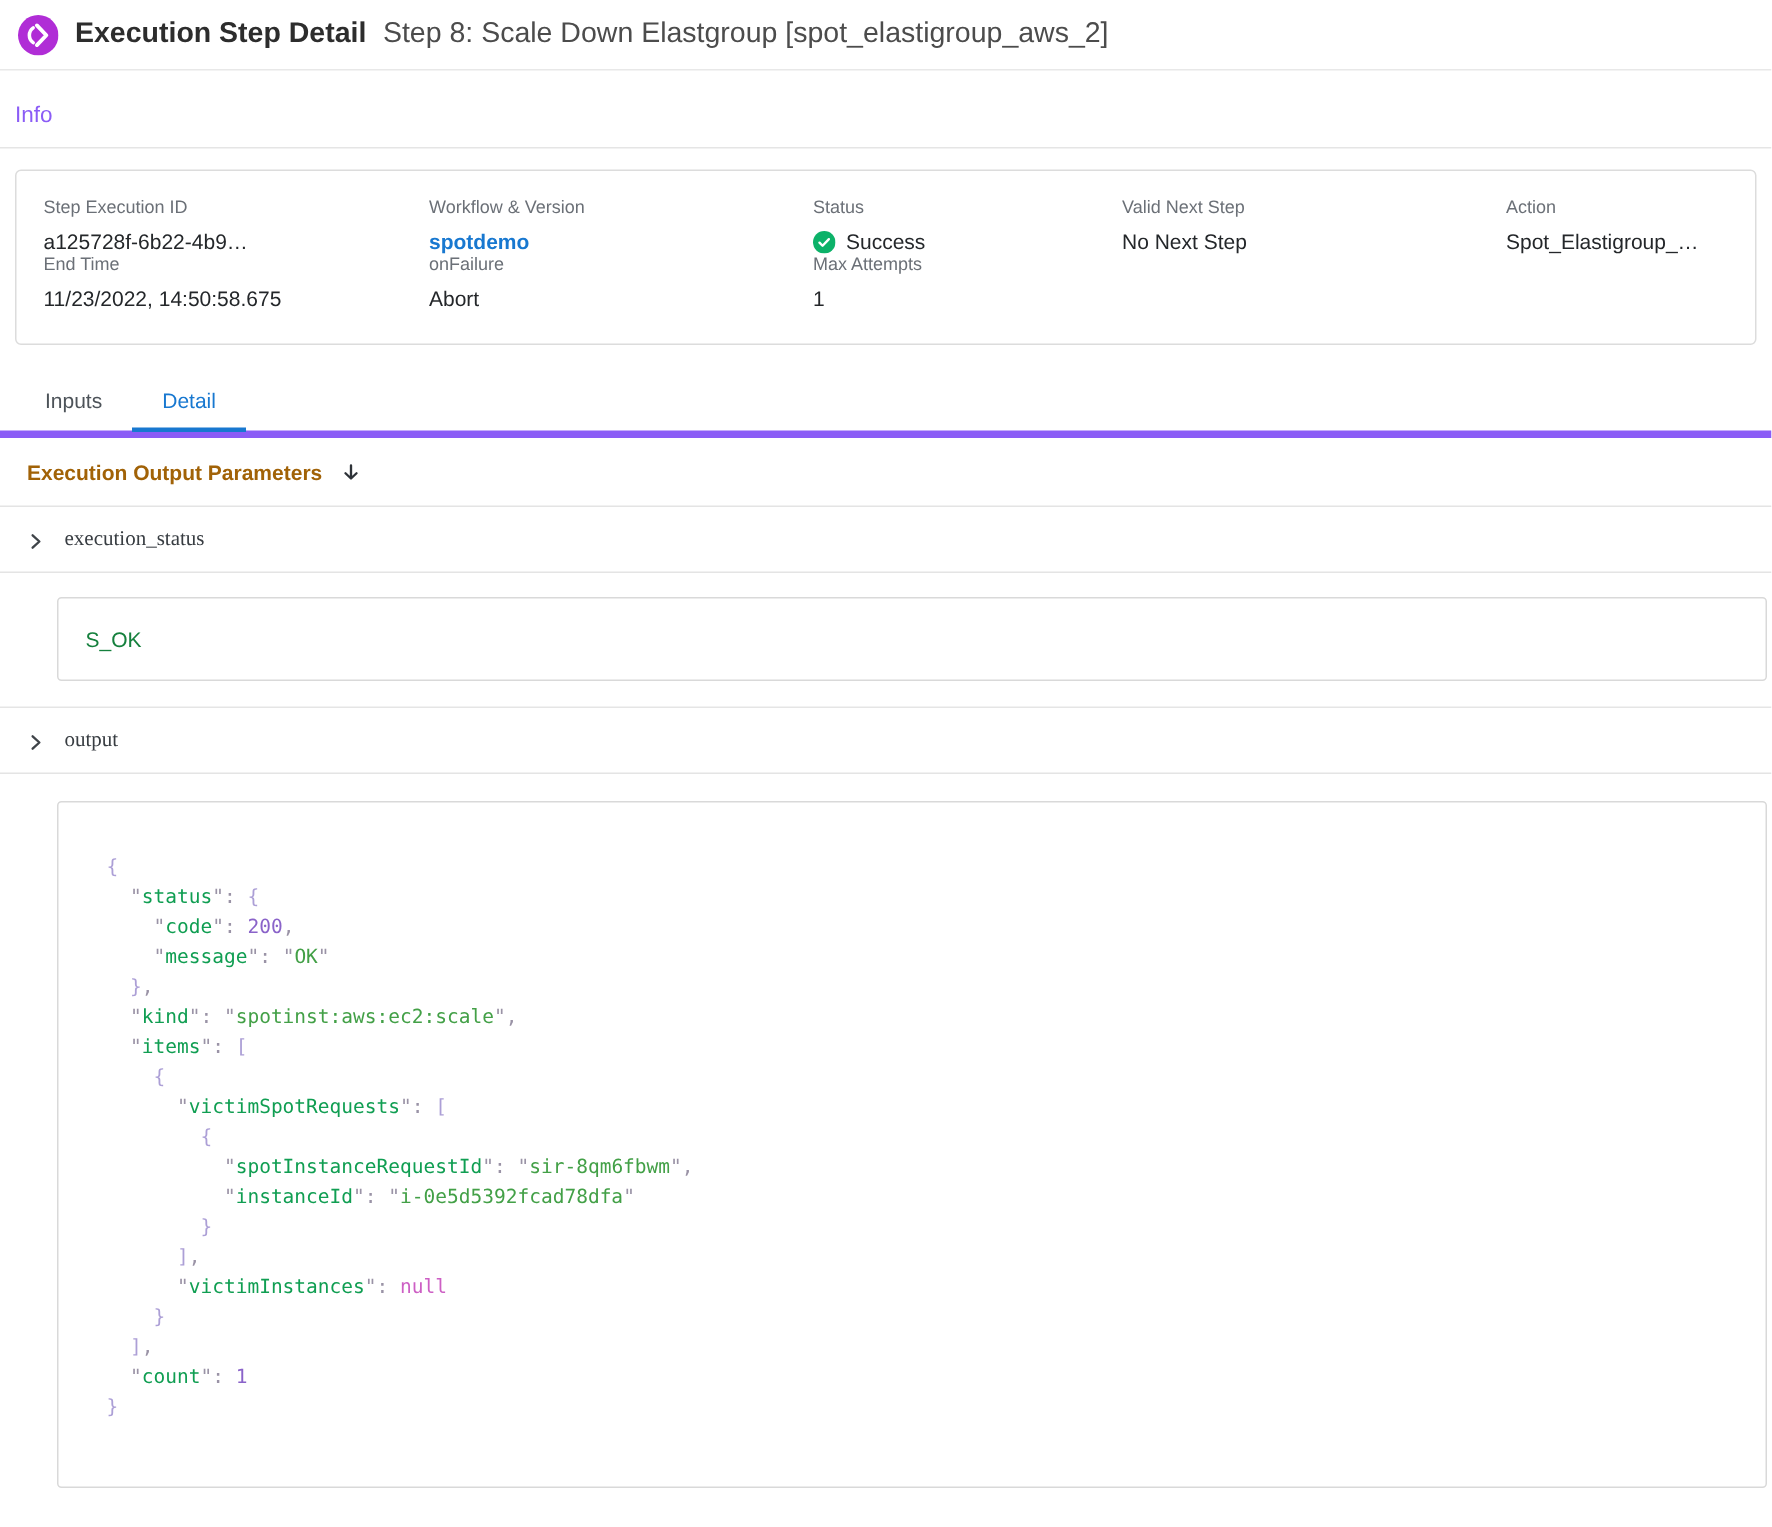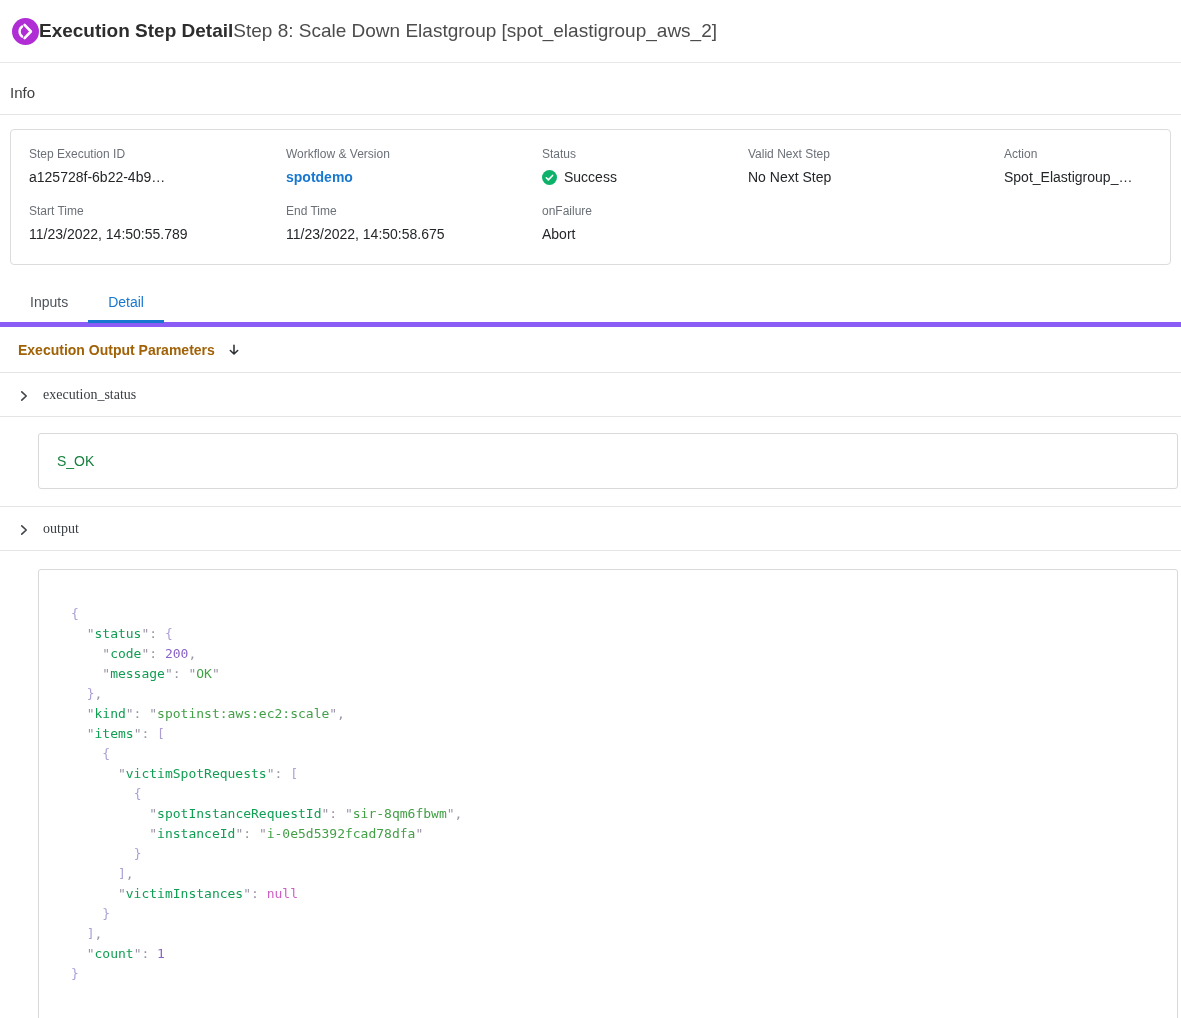--- a/index.html
+++ b/index.html
@@ -6,36 +6,36 @@
   html,body { margin:0; padding:0; background:#fff; }
   body {
     width:1181px; height:1018px;
     font-family:"Liberation Sans", sans-serif;
     color:#24272a; overflow:hidden;
   }
   .divider { height:1px; background:#e5e5e5; width:100%; }
 
   
   .header {
-    display:flex; align-items:center; 
-    padding:9px 12px; height:63px;
+    display:flex; align-items:center; gap:11px;
+    padding:9px 12px; height:47px;
     border-bottom:1px solid #e8e8e8;
   }
   .logo { width:27px; height:27px; flex:0 0 auto; }
   .page-title { font-size:19px; font-weight:700; color:#2d2d2d; white-space:nowrap; }
   .page-subtitle { font-size:19px; font-weight:400; color:#4c4c4c; white-space:nowrap; }
 
   
-  .info-label { font-size:15px; font-weight:500; color:#404040; padding:21px 10px 13px; }
+  .info-label { font-size:15px; font-weight:500; color:#8b5cf6; padding:21px 10px 13px; }
 
   .card {
     margin:14px 10px 0; border:1px solid #dcdcdc; border-radius:4px;
     padding:17px 18px 22px;
   }
-  .info-grid { display:grid; grid-template-columns:257px 256px 206px 256px 1fr; row-gap:19px; }
+  .info-grid { display:grid; grid-template-columns:257px 256px 206px 256px 1fr; }
   .field-label { font-size:12px; color:#6b7077; }
   .field-value { font-size:14px; color:#24272a; margin-top:8px; display:flex; align-items:center; gap:7px;text-align:right; }
   .field-value.link { color:var(--link); cursor:pointer; font-weight:600; }
   .status-icon { flex:0 0 auto; }
 
   
   .tabs { display:flex; margin-top:18px; padding-left:10px; border-bottom:5px solid #8b5cf6; }
   .tab { padding:11px 20px 12px; font-size:14px; color:#4d5359; cursor:pointer; position:relative; }
   .tab.active { color:var(--link); }
   .tab.active::after { content:""; position:absolute; left:0; right:0; bottom:-1px; height:3px; background:var(--link); }
@@ -115,30 +115,30 @@
       </div>
       <div>
         <div class="field-label">Valid Next Step</div>
         <div class="field-value">No Next Step</div>
       </div>
       <div>
         <div class="field-label">Action</div>
         <div class="field-value">Spot_Elastigroup_…</div>
       </div>
       <div>
-        <div class="field-label">Start Time</div>
-        <div class="field-value">11/23/2022, 14:50:55.789</div>
-      </div>
-      <div>
         <div class="field-label">End Time</div>
         <div class="field-value">11/23/2022, 14:50:58.675</div>
       </div>
       <div>
         <div class="field-label">onFailure</div>
         <div class="field-value">Abort</div>
+      </div>
+      <div>
+        <div class="field-label">Max Attempts</div>
+        <div class="field-value">1</div>
       </div>
     </div>
 </div>
 
 <div class="tabs" id="tabs">
     <div class="tab">Inputs</div>
     <div class="tab active">Detail</div>
   </div>
 
 <div class="section-row">

